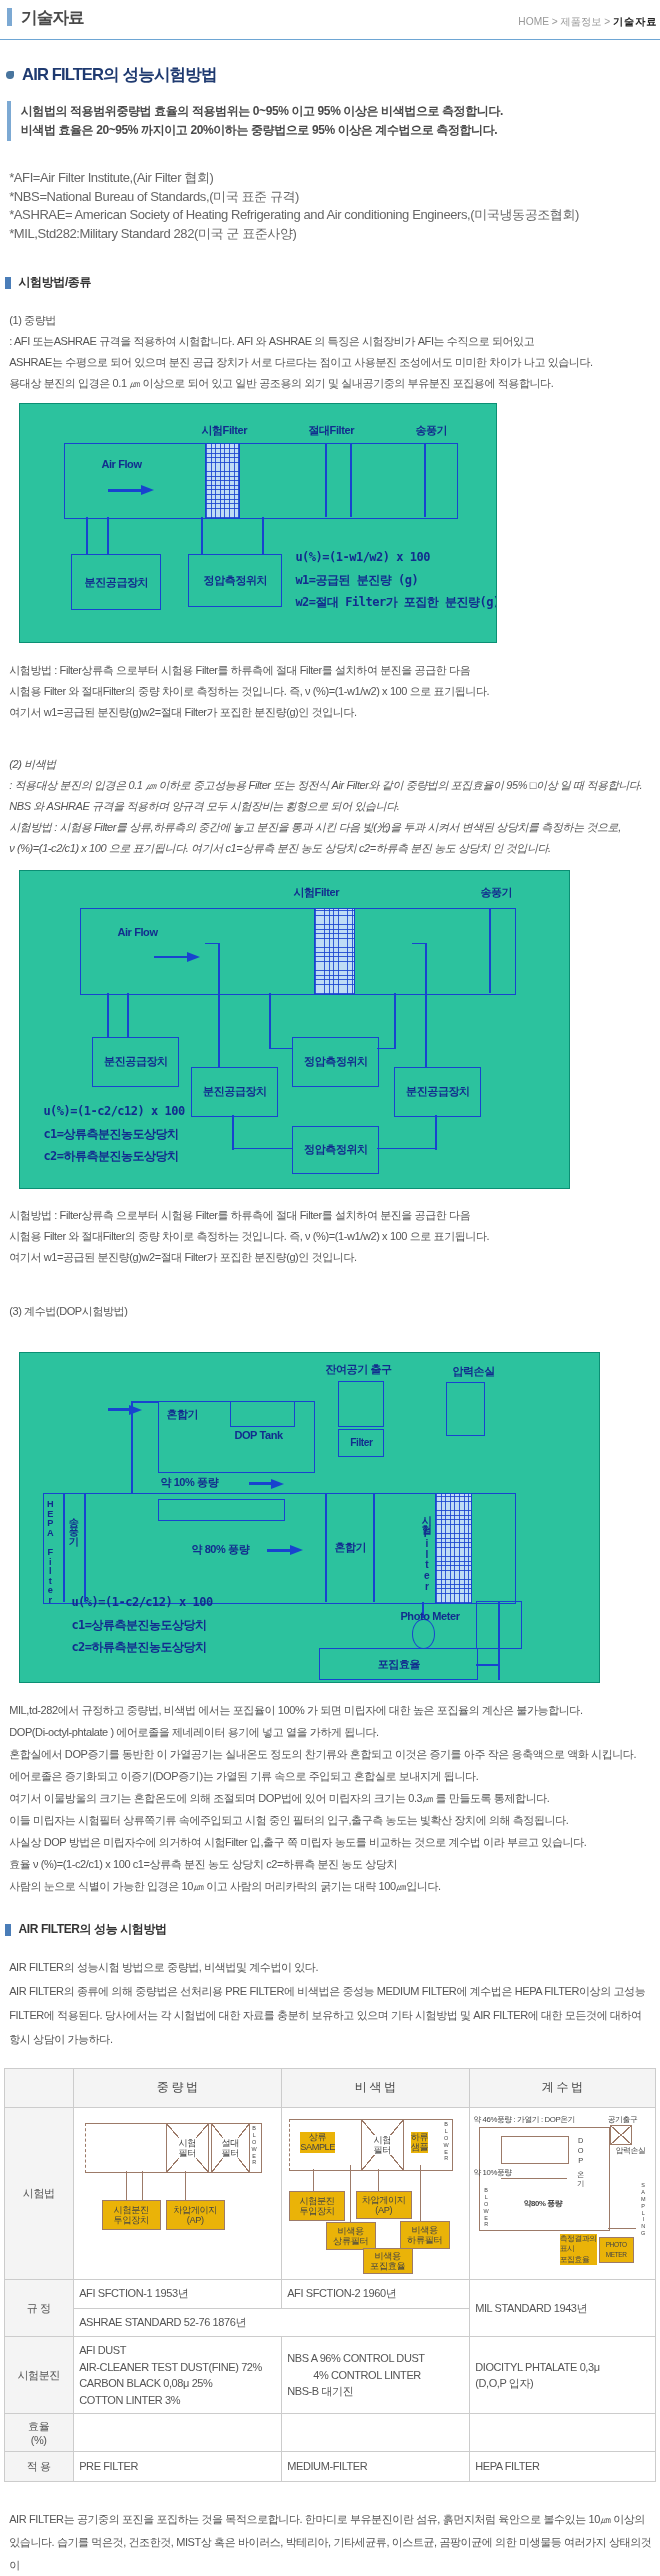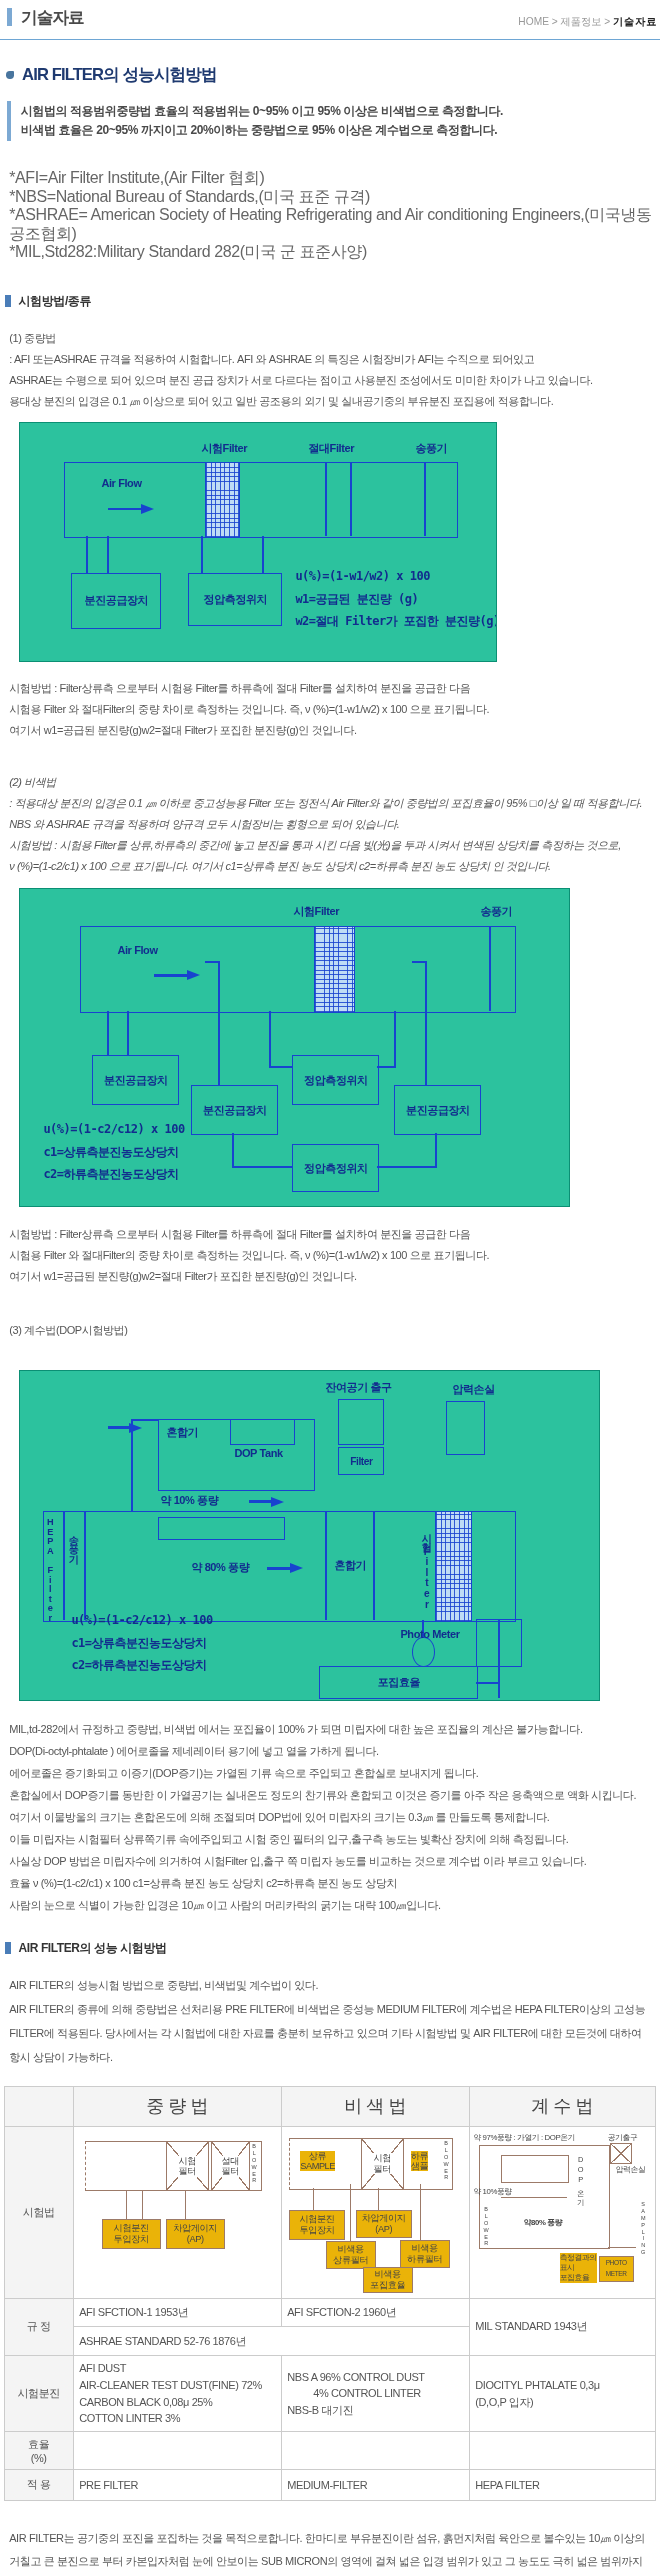--- a/index.html
+++ b/index.html
@@ -13,21 +13,21 @@
   .breadcrumb a{color:#999;text-decoration:none;cursor:pointer;}
   
   .h1{margin:24px 0 0 5.5px;display:flex;align-items:center;gap:8.3px;}
   .h1 .dot{width:8.3px;height:8.3px;border-radius:3.7px 0.9px 3.7px 3.7px;background:#49759e;}
   .h1 .txt{font-size:16.6px;font-weight:bold;color:#1f3a70;letter-spacing:-0.9px;}
   .sec-title{margin:31px 0 0 4.6px;display:flex;align-items:center;gap:7.4px;}
   .sec-title .sq{width:6.5px;height:12px;background:#4a7db8;}
   .sec-title .txt{font-size:12px;font-weight:bold;color:#333;}
   
   .intro{margin:14.8px 0 0 6.5px;border-left:4.6px solid #7ca9d3;padding:0.9px 0 0.9px 10.2px;font-size:12px;font-weight:bold;color:#4a4a4a;line-height:19.4px;}
-  .notes{margin:28px 0 0 9.2px;font-size:16px;color:#666;line-height:18.5px;}
+  .notes{margin:28px 0 0 9.2px;font-size:13px;color:#666;line-height:18.5px;}
   .para{margin:16.6px 0 0 9.2px;font-size:11px;color:#555;line-height:21px;}
   .para.tight{margin-top:18.5px;}
   
   .diagram{position:relative;background:#2cc29e;border:0.9px solid #0b8f74;margin-left:19.4px;overflow:hidden;}
   .d1{width:476px;height:238px;margin-top:9.2px;}
   .d2{width:549px;height:317px;margin-top:11px;}
   .d3{width:579px;height:329px;margin-top:29.5px;}
   .ln{position:absolute;background:#1843cf;}
   .dbox{position:absolute;border:1.8px solid #1843cf;}
   .dlabel{position:absolute;color:#122c8e;font-size:11px;font-weight:bold;white-space:nowrap;}
@@ -36,21 +36,21 @@
   .hatch{position:absolute;border:1.8px solid #1843cf;background-color:#bfdcf5;
     background-image:repeating-linear-gradient(0deg,rgba(24,67,207,.85) 0 0.9px,transparent 0.9px 4.6px),
                      repeating-linear-gradient(90deg,rgba(24,67,207,.85) 0 0.9px,transparent 0.9px 4.6px);}
   .arrow{position:absolute;width:0;height:0;border-top:5.5px solid transparent;border-bottom:5.5px solid transparent;border-left:13px solid #1843cf;}
   .astem{position:absolute;height:2.8px;background:#1843cf;}
   .vtxt{writing-mode:vertical-rl;text-orientation:upright;}
   
   table.tbl{border-collapse:collapse;table-layout:fixed;width:652px;margin:16.6px 0 0 3.7px;}
   .tbl td{border:0.9px solid #ccc;font-size:11px;color:#555;vertical-align:middle;padding:1.8px 5.5px;overflow:hidden;}
   .tbl td.lbl{background:#f4f4f4;text-align:center;padding:1.8px 0;white-space:pre-line;}
-  .tbl td.hd{background:#f4f4f4;text-align:center;height:35px;font-size:18px;color:#444;}
+  .tbl td.hd{background:#f4f4f4;text-align:center;height:35px;font-size:12px;color:#444;}
   .tbl td.diagcell{padding:0;height:171px;vertical-align:top;background:#fff;}
   .mini{position:relative;width:100%;height:171px;font-weight:normal;}
   .m-ln{position:absolute;background:#9c7a68;}
   .m-box{position:absolute;border:0.9px solid #9c7a68;background:#fff;}
   .m-lb{position:absolute;font-size:9.2px;color:#444;line-height:10.2px;white-space:pre-line;text-align:center;background:#eab308;}
   .m-duct{position:absolute;border:0.9px solid #9c7a68;border-left:0.9px dashed #9c7a68;}
   .xbox{position:absolute;border:0.9px solid #9c7a68;
     background:linear-gradient(to bottom right,transparent calc(50% - 0.6px),#9c7a68 calc(50% - 0.6px) calc(50% + 0.6px),transparent calc(50% + 0.6px)),
                linear-gradient(to bottom left,transparent calc(50% - 0.6px),#9c7a68 calc(50% - 0.6px) calc(50% + 0.6px),transparent calc(50% + 0.6px));
     display:flex;align-items:center;justify-content:center;}
@@ -222,22 +222,22 @@
   <div class="dlabel" style="left:380px;top:257px;">Photo Meter</div>
   <div class="dbox dlabel center" style="left:299px;top:295px;width:157px;height:30.5px;">포집효율</div>
   <div class="dformula" style="left:51px;top:242px;">u(%)=(1-c2/c12) x 100</div>
   <div class="dformula" style="left:51px;top:264px;">c1=상류측분진농도상당치</div>
   <div class="dformula" style="left:51px;top:286px;">c2=하류측분진농도상당치</div>
 </div>
 
 <div class="para" style="line-height:22px;">
   <div>MIL,td-282에서 규정하고 중량법, 비색법 에서는 포집율이 100% 가 되면 미립자에 대한 높은 포집율의 계산은 불가능합니다.</div>
   <div>DOP(Di-octyl-phtalate ) 에어로졸을 제네레이터 용기에 넣고 열을 가하게 됩니다.</div>
+  <div>혼합실에서 DOP증기를 동반한 이 가열공기는 실내온도 정도의 찬기류와 혼합되고 이것은 증기를 아주 작은 응축액으로 액화 시킵니다.</div>
   <div>에어로졸은 증기화되고 이증기(DOP증기)는 가열된 기류 속으로 주입되고 혼합실로 보내지게 됩니다.</div>
-  <div>혼합실에서 DOP증기를 동반한 이 가열공기는 실내온도 정도의 찬기류와 혼합되고 이것은 증기를 아주 작은 응축액으로 액화 시킵니다.</div>
   <div>여기서 이물방울의 크기는 혼합온도에 의해 조절되며 DOP법에 있어 미립자의 크기는 0.3㎛ 를 만들도록 통제합니다.</div>
   <div>이들 미립자는 시험필터 상류쪽기류 속에주입되고 시험 중인 필터의 입구,출구측 농도는 빛확산 장치에 의해 측정됩니다.</div>
   <div>사실상 DOP 방법은 미립자수에 의거하여 시험Filter 입,출구 쪽 미립자 농도를 비교하는 것으로 계수법 이라 부르고 있습니다.</div>
   <div>효율 ν (%)=(1-c2/c1) x 100 c1=상류측 분진 농도 상당치 c2=하류측 분진 농도 상당치</div>
   <div>사람의 눈으로 식별이 가능한 입경은 10㎛ 이고 사람의 머리카락의 굵기는 대략 100㎛입니다.</div>
 </div>
 
 <div class="sec-title" style="margin-top:24px;">
   <span class="sq"></span>
   <span class="txt">AIR FILTER의 성능 시험방법</span>
@@ -310,21 +310,21 @@
         <div class="m-box m-lb" style="left:44px;top:114px;width:48px;height:26px;display:flex;align-items:center;justify-content:center;">비색용
 상류필터</div>
         <div class="m-box m-lb" style="left:118px;top:113px;width:48px;height:26px;display:flex;align-items:center;justify-content:center;">비색용
 하류필터</div>
         <div class="m-box m-lb" style="left:81px;top:140px;width:48px;height:24px;display:flex;align-items:center;justify-content:center;">비색용
 포집효율</div>
       </div>
     </td>
     <td class="diagcell">
       <div class="mini">
-        <div class="m-sm" style="left:3.7px;top:5.5px;">약 97%풍량 : 가열기 : DOP온기</div>
+        <div class="m-sm" style="left:3.7px;top:5.5px;">약 46%풍량 : 가열기 : DOP온기</div>
         <div class="m-sm" style="left:138px;top:5.5px;">공기출구</div>
         <div class="xbox" style="left:140px;top:16.6px;width:20.3px;height:18.5px;">
               <span></span>
             </div>
         <div class="m-sm" style="left:146px;top:37px;">압력손실</div>
         <div class="m-box" style="left:9.2px;top:18.5px;width:129px;height:102px;"></div>
         <div class="m-box" style="left:31px;top:28px;width:66px;height:26px;"></div>
         <div class="m-v" style="left:107px;top:28px;height:55px;font-size:7.4px;">DOP온기</div>
         <div class="m-sm" style="left:3.7px;top:59px;">약 10%풍량</div>
         <div class="m-ln" style="left:31px;top:70px;width:66px;height:0.9px;"></div>
@@ -378,17 +378,16 @@
     <td class="lbl" style="height:26px;">적 용</td>
     <td>PRE FILTER</td>
     <td>MEDIUM-FILTER</td>
     <td>HEPA FILTER</td>
   </tr>
 </tbody>
   </table>
 
 <div class="outro">
   <div>AIR FILTER는 공기중의 포진을 포집하는 것을 목적으로합니다. 한마디로 부유분진이란 섬유, 흙먼지처럼 육안으로 볼수있는 10㎛ 이상의</div>
-  <div>거칠고 큰 분진으로 부터 카본입자처럼 눈에 안보이는 SUB MICRON의 영역에 걸쳐 넓은 입경 범위가 있고 그 농도도 극히 넓은 범위까지</div>
   <div>있습니다. 습기를 먹은것, 건조한것, MIST상 혹은 바이러스, 박테리아, 기타세균류, 이스트균, 곰팡이균에 의한 미생물등 여러가지 상태의것이</div>
 
 </div>
 
 
 </body></html>

